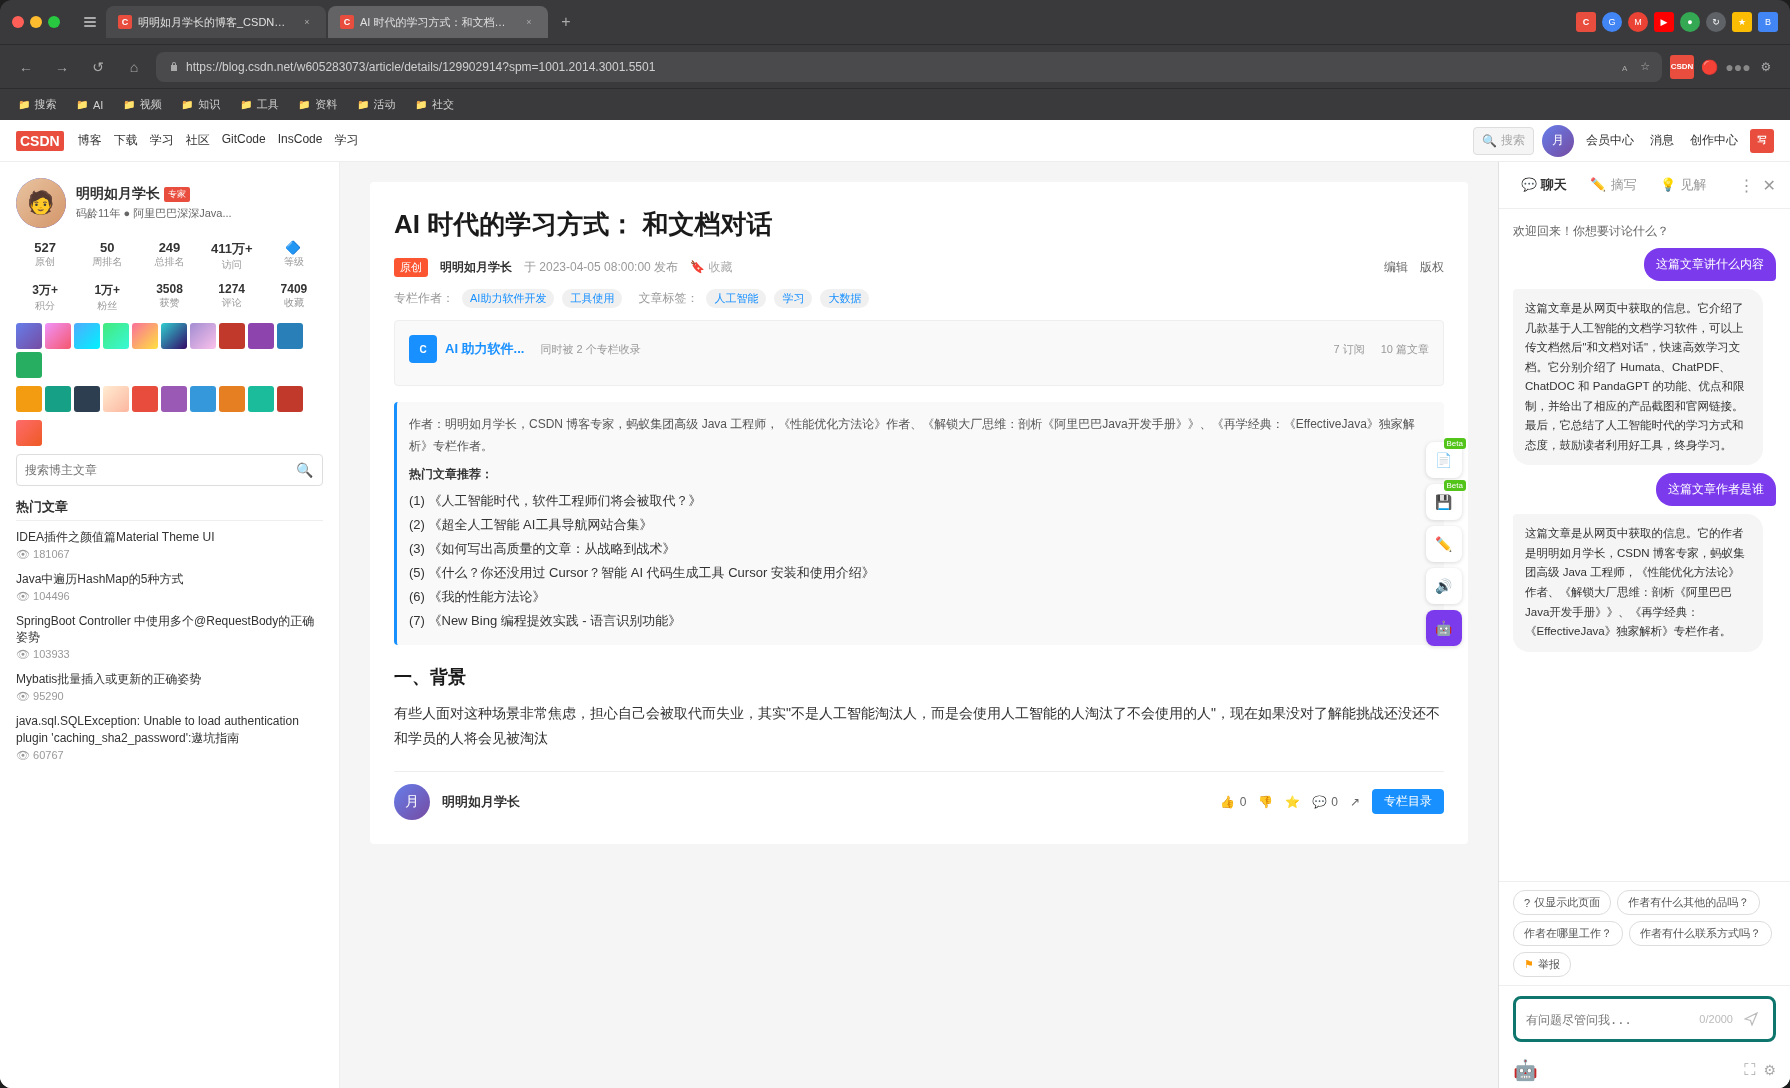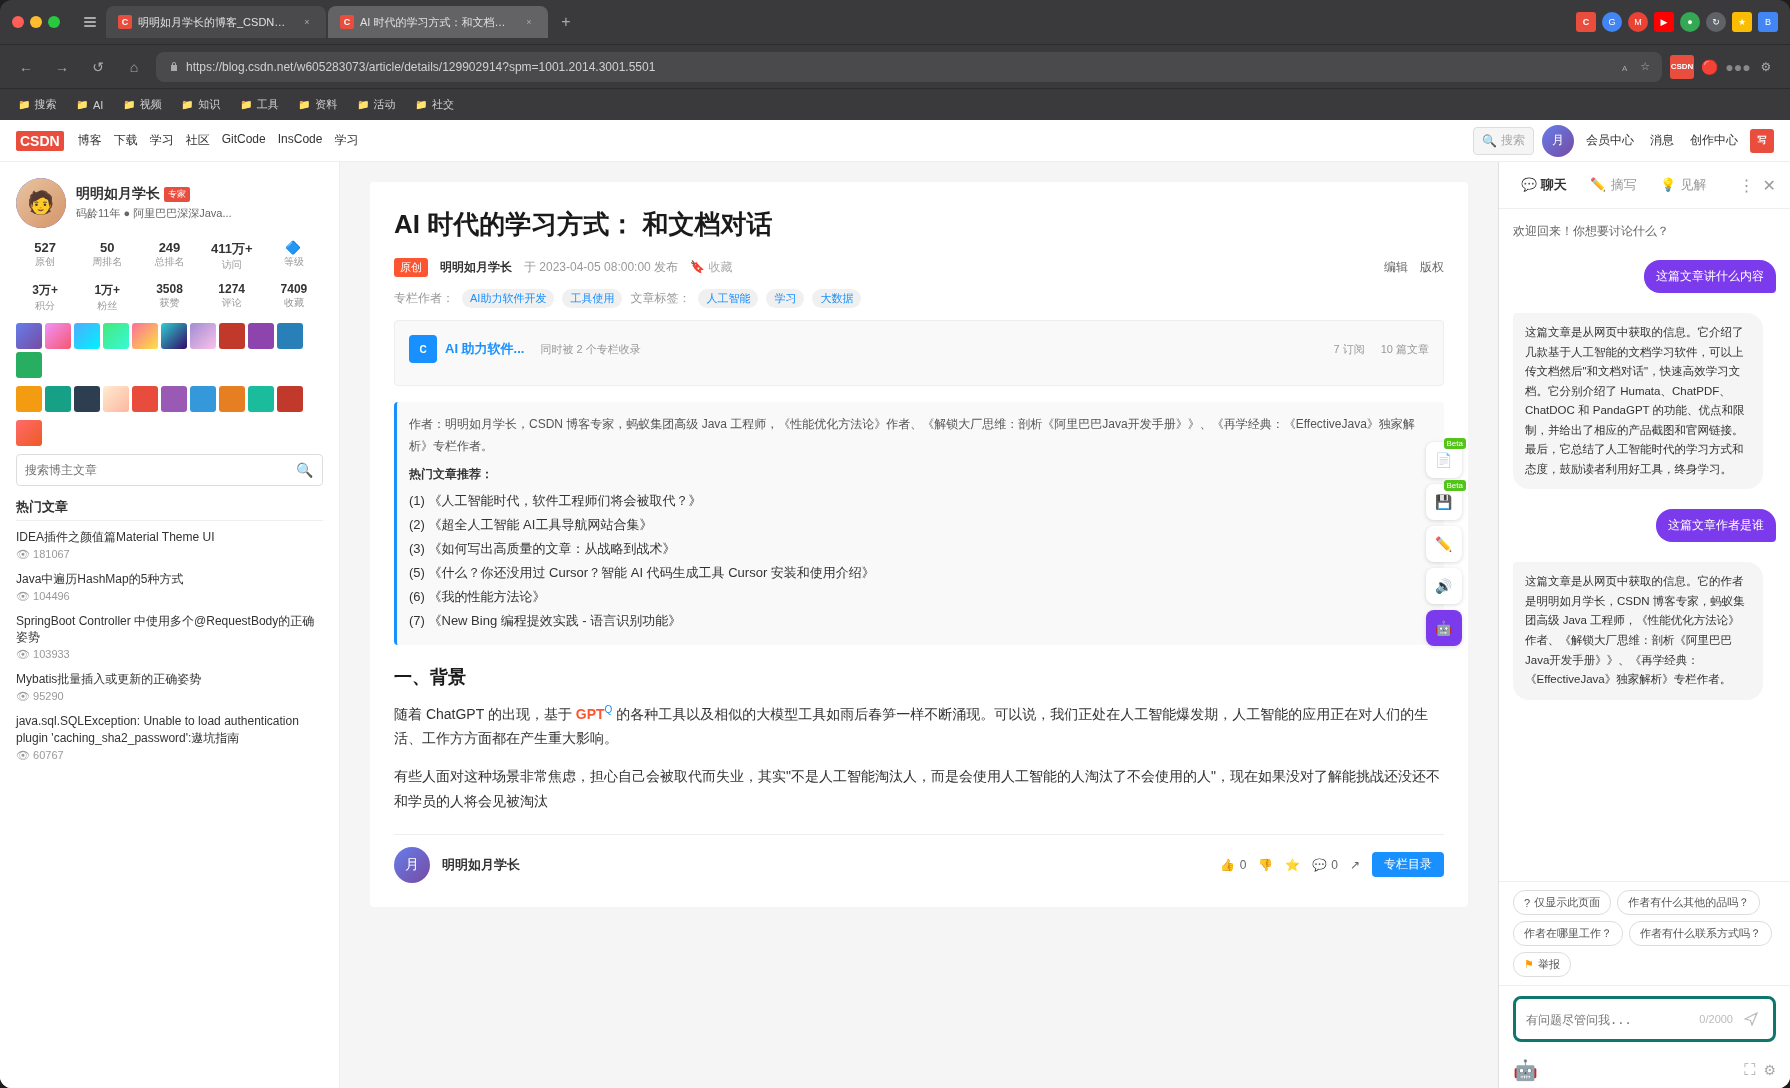--- a/index.html
+++ b/index.html
@@ -74,21 +74,21 @@
     .footer-actions { margin-left: auto; display: flex; gap: 12px; align-items: center; }
     .footer-btn { display: flex; align-items: center; gap: 4px; font-size: 12px; color: #666; cursor: pointer; }
     .catalog-btn { background: #1890ff; color: white; font-size: 12px; padding: 4px 12px; border-radius: 4px; cursor: pointer; }
 
     
     .ai-panel { width: 292px; background: white; display: flex; flex-direction: column; border-left: 1px solid #e0e0e0; flex-shrink: 0; }
     .ai-panel-header { display: flex; align-items: center; padding: 10px 14px; border-bottom: 1px solid #eee; gap: 8px; }
     .ai-tab { font-size: 13px; color: #999; padding: 4px 8px; cursor: pointer; border-radius: 4px; }
     .ai-tab.active { color: #333; font-weight: bold; }
     .ai-header-actions { margin-left: auto; display: flex; gap: 8px; color: #999; cursor: pointer; font-size: 14px; }
-    .ai-messages { flex: 1; overflow-y: auto; padding: 14px; display: flex; flex-direction: column; gap: 20px; }
+    .ai-messages { flex: 1; overflow-y: auto; padding: 14px; display: flex; flex-direction: column; gap: 8px; }
     .ai-msg-system { font-size: 12px; color: #666; text-align: left; }
     .ai-msg-user { background: #7c3aed; color: white; border-radius: 16px 16px 4px 16px; padding: 8px 12px; font-size: 12px; align-self: flex-end; max-width: 85%; }
     .ai-msg-assistant { background: #f5f5f5; border-radius: 4px 16px 16px 16px; padding: 10px 12px; font-size: 11.5px; color: #333; line-height: 1.7; max-width: 95%; }
     .ai-quick-btns { display: flex; flex-wrap: wrap; gap: 6px; padding: 8px 14px; border-top: 1px solid #eee; }
     .ai-quick-btn { background: white; border: 1px solid #ddd; border-radius: 12px; padding: 4px 10px; font-size: 11px; color: #555; cursor: pointer; white-space: nowrap; display: flex; align-items: center; gap: 4px; }
     .ai-input-area { padding: 10px 14px; border-top: 1px solid #eee; }
     .ai-input-box { border: 3px solid #0f766e; border-radius: 8px; display: flex; align-items: center; padding: 8px 10px; gap: 6px; }
     .ai-input { flex: 1; border: none; outline: none; font-size: 12px; color: #333; resize: none; background: transparent; }
     .ai-char-count { font-size: 11px; color: #bbb; }
     .ai-send-btn { width: 24px; height: 24px; display: flex; align-items: center; justify-content: center; color: #bbb; cursor: pointer; }
@@ -419,21 +419,21 @@
               <span class="article-date">于 2023-04-05 08:00:00 发布</span>
               <span style="font-size:12px;color:#aaa;">🔖 收藏</span>
               <span style="margin-left:auto;font-size:12px;color:#666;cursor:pointer;">编辑</span>
               <span style="font-size:12px;color:#666;cursor:pointer;">版权</span>
             </div>
 
             <div style="display:flex;align-items:center;gap:8px;margin-bottom:12px;font-size:12px;">
               <span style="color:#999;">专栏作者：</span>
               <span class="tag">AI助力软件开发</span>
               <span class="tag">工具使用</span>
-              <span style="color:#999;margin-left:0;">文章标签：</span>
+              <span style="color:#999;margin-left:8px;">文章标签：</span>
               <span class="tag">人工智能</span>
               <span class="tag">学习</span>
               <span class="tag">大数据</span>
             </div>
 
             <div class="collection-box">
               <div class="collection-header">
                 <div class="collection-icon">
                   <span style="color:white;font-size:10px;font-weight:bold;">C</span>
                 </div>
@@ -452,21 +452,20 @@
                 <span class="hot-article-link">(2) 《超全人工智能 AI工具导航网站合集》</span>
                 <span class="hot-article-link">(3) 《如何写出高质量的文章：从战略到战术》</span>
                 <span class="hot-article-link">(5) 《什么？你还没用过 Cursor？智能 AI 代码生成工具 Cursor 安装和使用介绍》</span>
                 <span class="hot-article-link">(6) 《我的性能方法论》</span>
                 <span class="hot-article-link">(7) 《New Bing 编程提效实践 - 语言识别功能》</span>
               </div>
             </div>
 
             <h2 class="section-title">一、背景</h2>
             <div class="article-body">
-              <p>随着 ChatGPT 的出现，基于 <span class="gpt-red">GPT</span><sup class="gpt-sup">Q</sup> 的各种工具以及相似的大模型工具如雨后春笋一样不断涌现。可以说，我们正处在人工智能爆发期，人工智能的应用正在对人们的生活、工作方方面都在产生重大影响。</p>
               <p style="margin-top:12px;">有些人面对这种场景非常焦虑，担心自己会被取代而失业，其实"不是人工智能淘汰人，而是会使用人工智能的人淘汰了不会使用的人"，现在如果没对了解能挑战还没还不和学员的人将会见被淘汰</p>
             </div>
 
             <div class="article-footer">
               <div class="footer-author-avatar">月</div>
               <span style="font-size:13px;font-weight:bold;color:#333;">明明如月学长</span>
               <div class="footer-actions">
                 <div class="footer-btn">
                   <span>👍</span>
                   <span>0</span>

